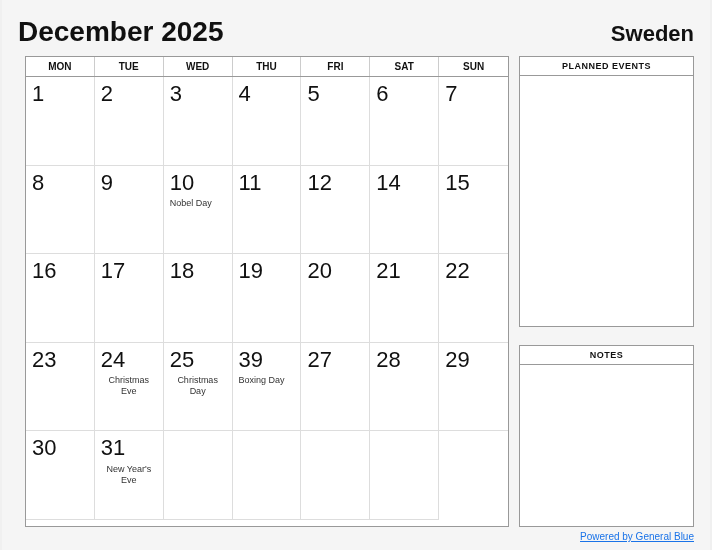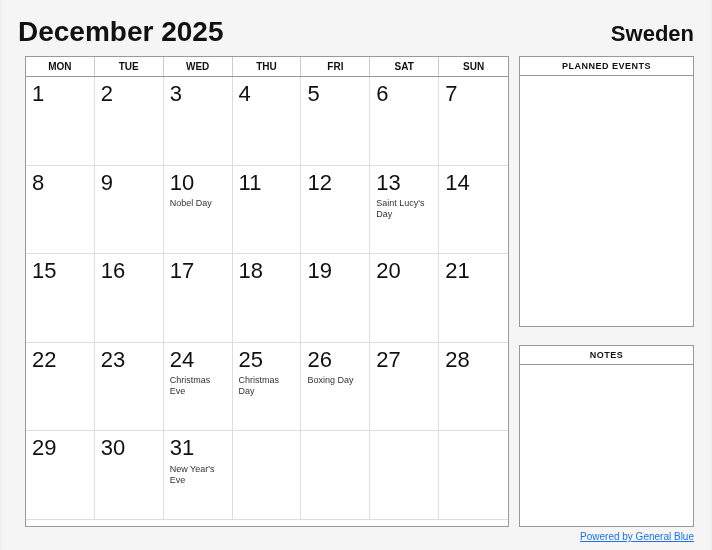--- a/index.html
+++ b/index.html
@@ -81,20 +81,21 @@
     .cal-cell.empty { background: #fff; }
     .day-num {
       font-size: 22px;
       font-weight: normal;
       color: #111;
       line-height: 1.2;
     }
     .event-label {
       font-size: 9px;
       color: #333;
+      text-align: center;
       line-height: 1.2;
       margin-top: 2px;
     }
     .sidebar {
       width: 175px;
       display: flex;
       flex-direction: column;
       gap: 18px;
     }
     .sidebar-box {
@@ -186,24 +187,20 @@
             <span class="day-num">10</span>
             <span class="event-label">Nobel Day</span>
           </div>
           <div class="cal-cell">
             <span class="day-num">11</span>
           </div>
           <div class="cal-cell">
             <span class="day-num">12</span>
           </div>
           <div class="cal-cell">
-            <span class="day-num">13</span>
-            <span class="event-label">Saint Lucy's Day</span>
-          </div>
-          <div class="cal-cell">
             <span class="day-num">14</span>
           </div>
           <div class="cal-cell">
             <span class="day-num">15</span>
           </div>
           <div class="cal-cell">
             <span class="day-num">16</span>
           </div>
           <div class="cal-cell">
             <span class="day-num">17</span>
@@ -228,21 +225,21 @@
           </div>
           <div class="cal-cell">
             <span class="day-num">24</span>
             <span class="event-label">Christmas Eve</span>
           </div>
           <div class="cal-cell">
             <span class="day-num">25</span>
             <span class="event-label">Christmas Day</span>
           </div>
           <div class="cal-cell">
-            <span class="day-num">26</span>
+            <span class="day-num">39</span>
             <span class="event-label">Boxing Day</span>
           </div>
           <div class="cal-cell">
             <span class="day-num">27</span>
           </div>
           <div class="cal-cell">
             <span class="day-num">28</span>
           </div>
           <div class="cal-cell">
             <span class="day-num">29</span>

